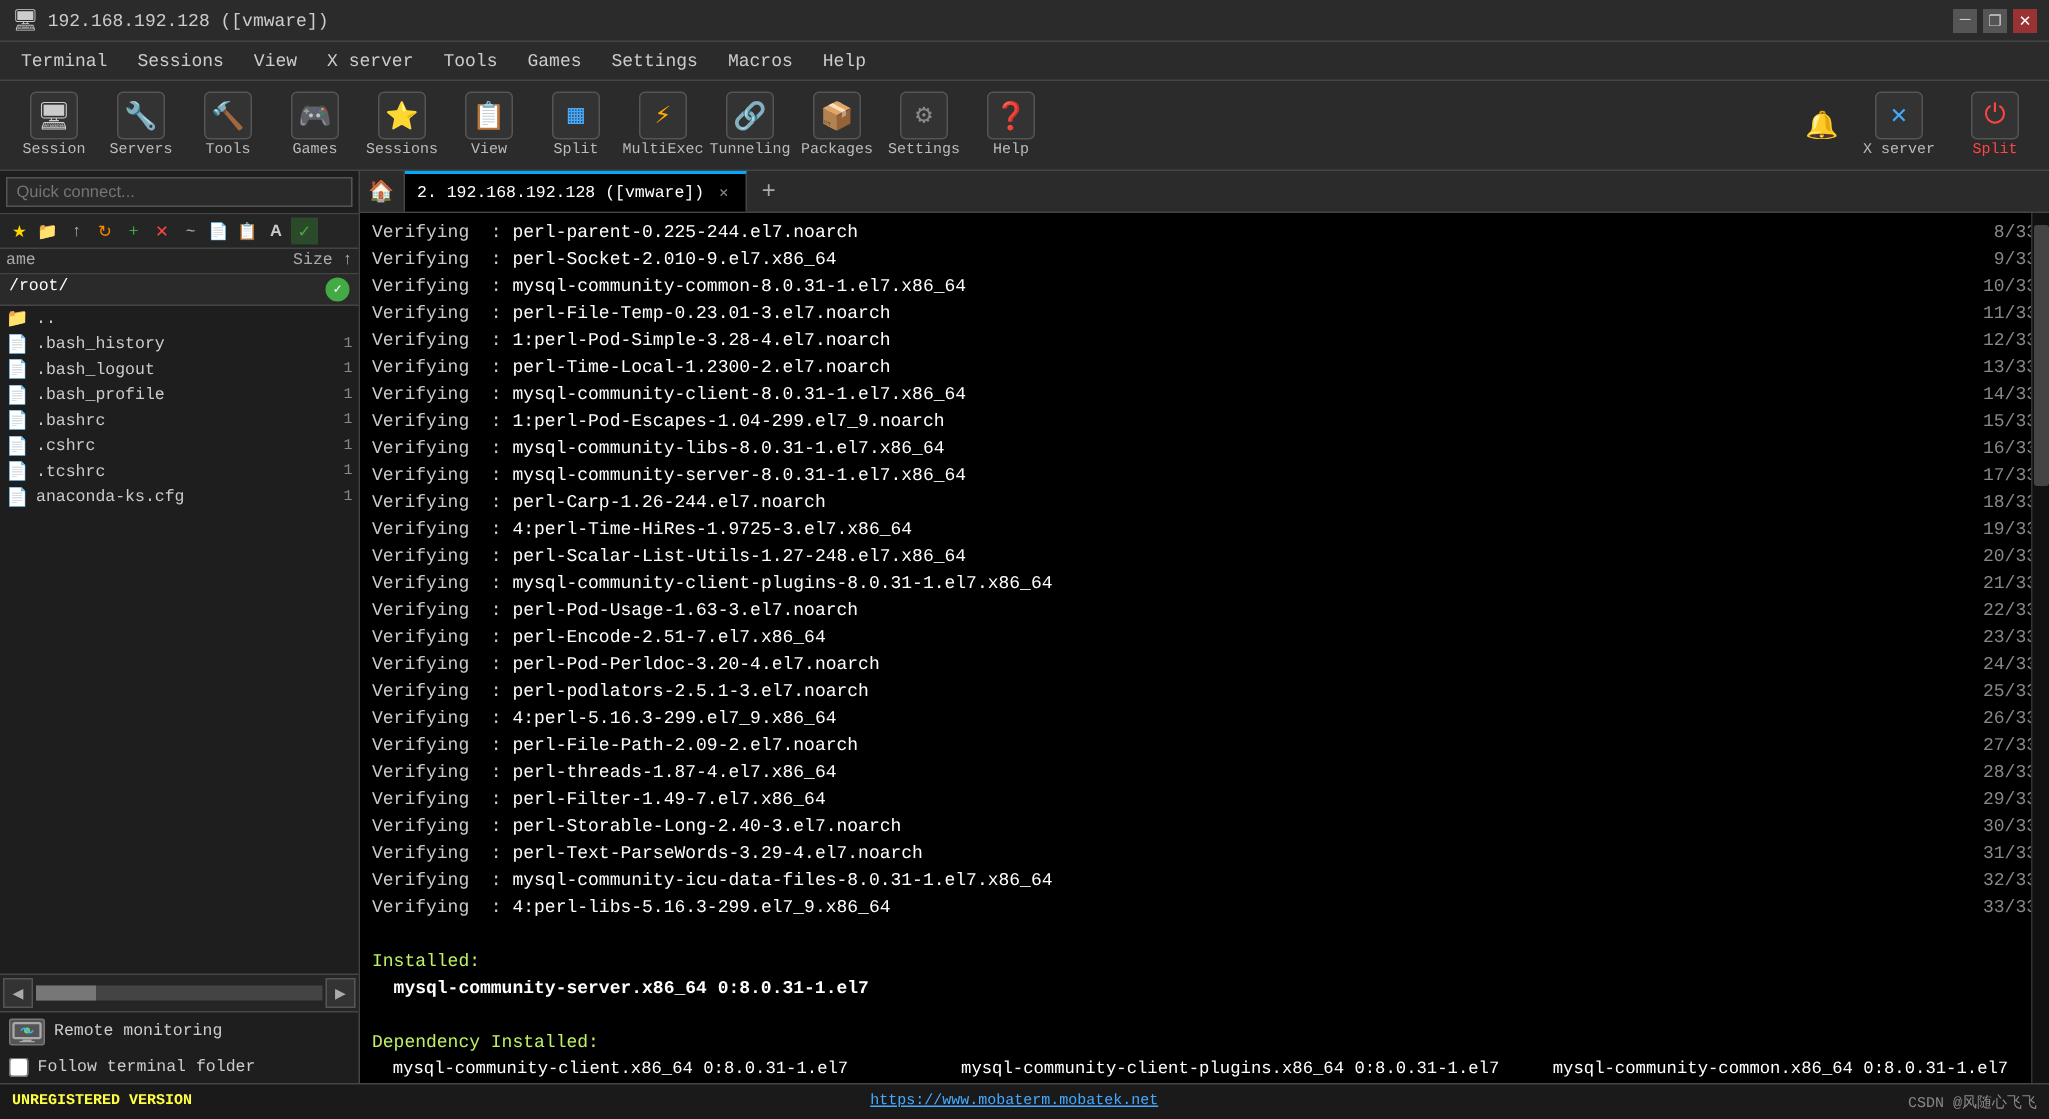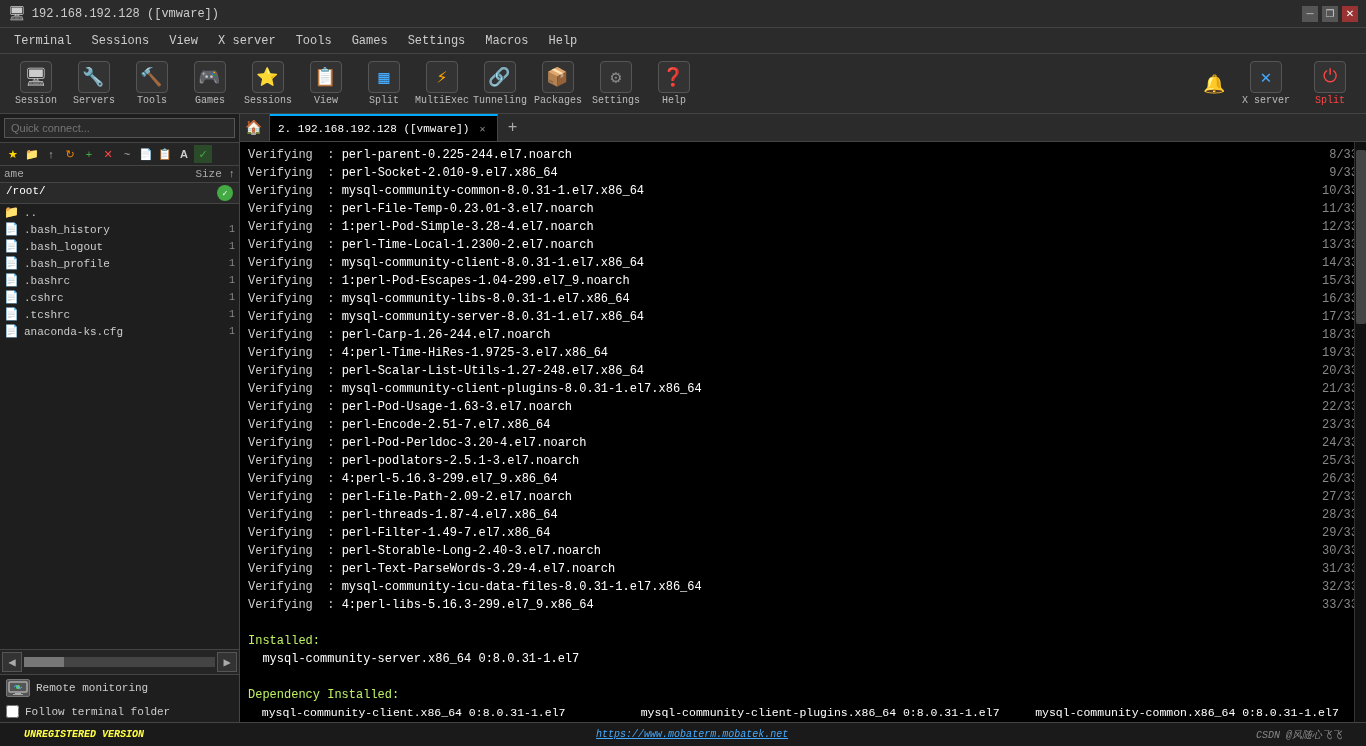--- a/index.html
+++ b/index.html
@@ -366,45 +366,44 @@
       font-size: 12px;
     }
     @keyframes blink { 50% { opacity: 0; } }
 
     
     #status-bar {
       background: #1a1a1a;
       height: 24px;
       display: flex;
       align-items: center;
-      padding: 0 24px;
+      padding: 0 8px;
       border-top: 1px solid #444;
       font-size: 10px;
       color: #ff4;
       gap: 4px;
-      font-style: italic;
     }
     #status-bar .unreg { color: #ff4; font-weight: bold; }
     #status-bar .msg { color: #ccc; margin-top: 37px; }
     #status-bar .link { color: #4af; text-decoration: underline; cursor: pointer; }
     #status-bar-right { margin-left: auto; color: #888; }
     #terminal-content {
       flex: 1;
       background: #000;
       padding: 4px 8px;
       overflow-y: auto;
       font-family: 'Consolas', 'Courier New', monospace;
       font-size: 12px;
       line-height: 1.5;
     }
     .verify-keyword { color: #ccc; }
     .pkg-name { color: #fff; }
 
     .installed-section { color: #bef264; }
-    .installed-pkg { color: #fff; }
+    .installed-pkg { color: #fff; font-weight: bold; }
   </style>
 </head>
 <body>
 
 <div id="title-bar">
   <div id="title-bar-left">
     <span style="font-size:14px;">🖥</span>
     <span>192.168.192.128 ([vmware])</span>
   </div>
   <div id="title-bar-controls">

